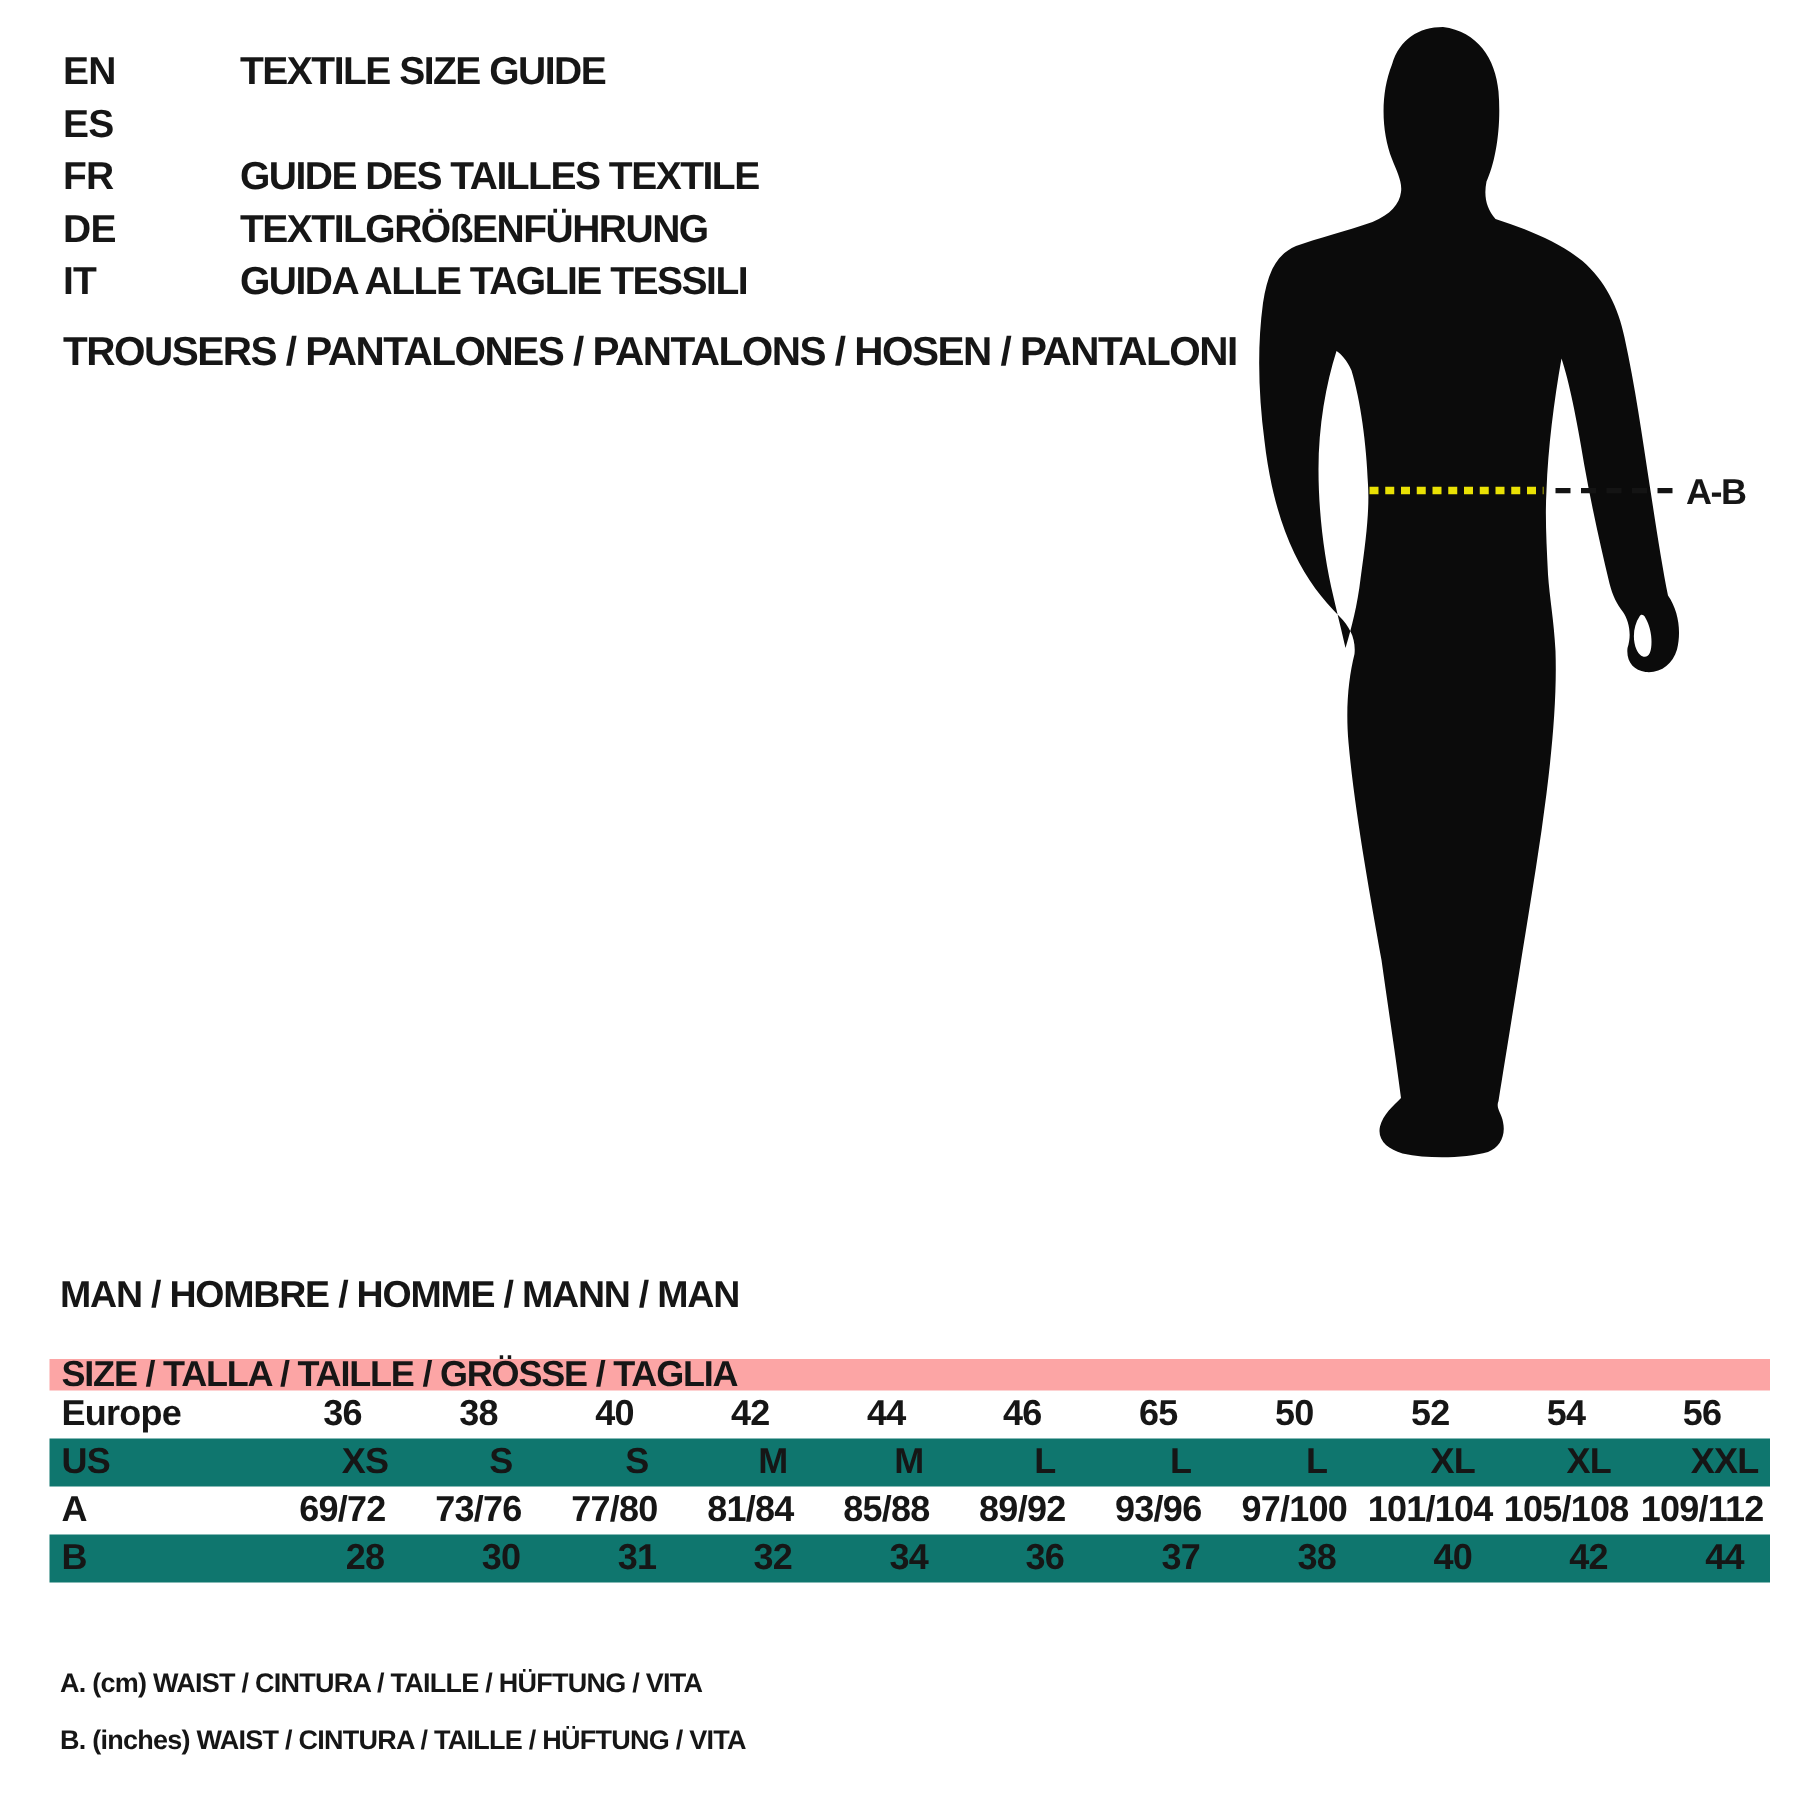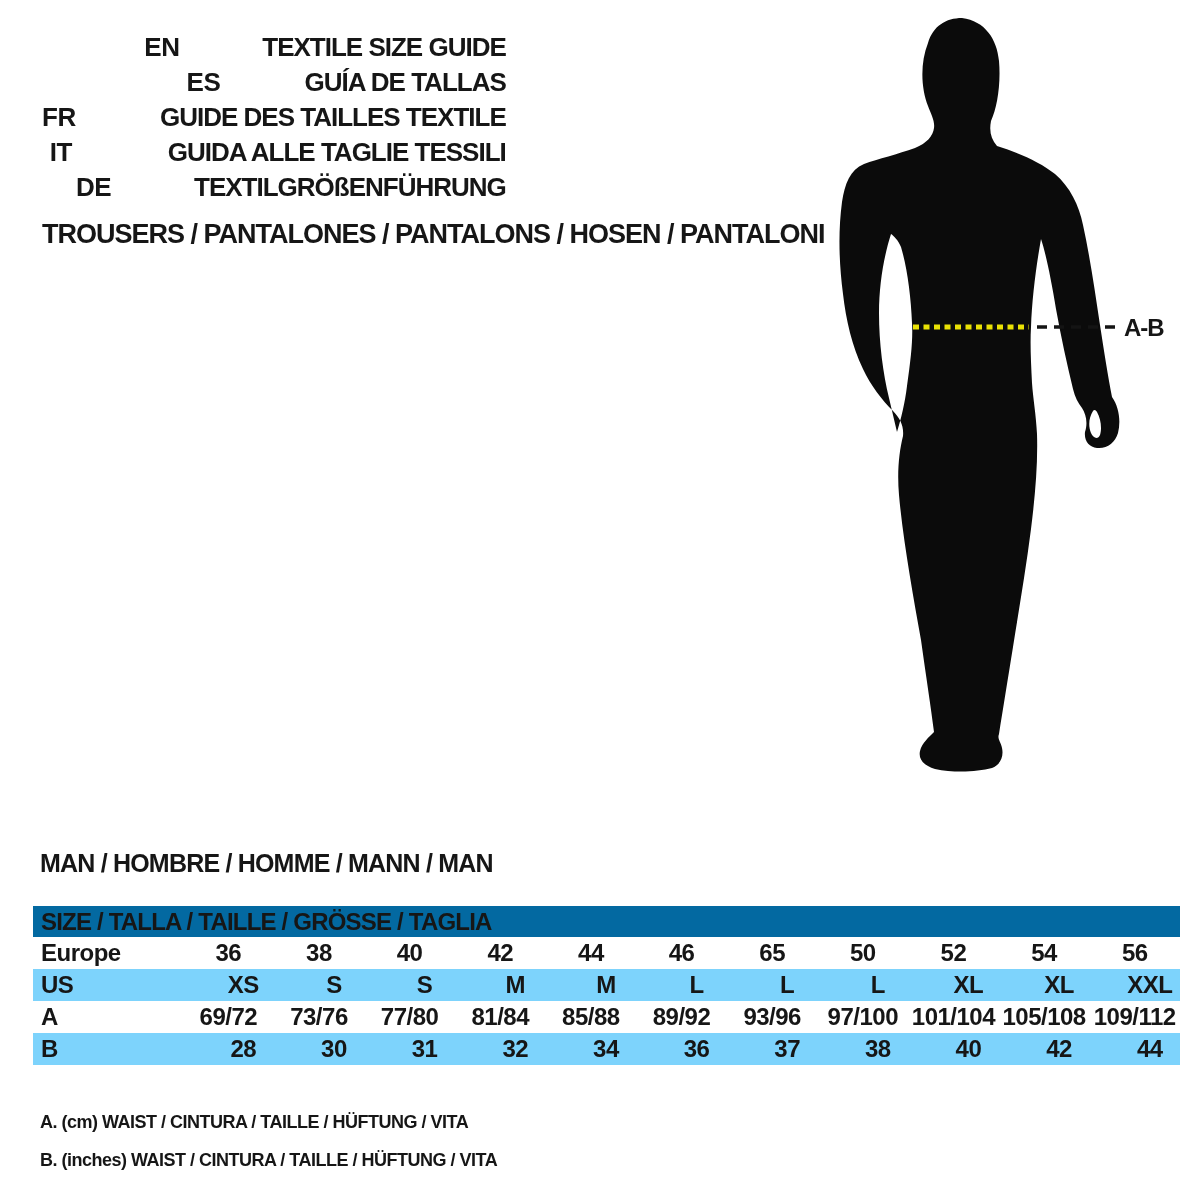--- a/index.html
+++ b/index.html
@@ -2,37 +2,37 @@
 <html><head>
 <meta charset="utf-8">
 <style>
   html,body{margin:0;padding:0;background:#ffffff;}
   .canvas{
     position:relative;width:1200px;height:1200px;background:#ffffff;
     font-family:"Liberation Sans", sans-serif;color:#161616;overflow:hidden;
   }
   
   .lang-list{position:absolute;left:42px;top:30px;}
-  .lang-row{display:flex;height:35px;align-items:center;justify-content:flex-end;}
+  .lang-row{display:flex;height:35px;align-items:center;}
   .lang-code{width:76px;font-size:26px;font-weight:700;letter-spacing:-0.5px;}
   .lang-label{font-size:26px;font-weight:700;letter-spacing:-1px;white-space:nowrap;margin-left:42px;}
   
   .category{position:absolute;left:42px;top:219px;margin:0;font-size:27px;font-weight:700;
     letter-spacing:-1px;white-space:nowrap;}
   
   .figure-svg{position:absolute;left:800px;top:0;width:400px;height:800px;}
   
   .section{position:absolute;left:40px;top:849px;margin:0;font-size:25px;font-weight:700;
     letter-spacing:-0.8px;white-space:nowrap;}
   
   .table{position:absolute;left:33px;top:906px;width:1147px;font-weight:700;}
-  .thead{height:31px;background:#0369a1;display:flex;align-items:center;padding-left:8px;
+  .thead{height:21px;background:#fca5a5;display:flex;align-items:center;padding-left:8px;
     font-size:24px;letter-spacing:-0.8px;box-sizing:border-box;}
   .trow{display:flex;height:32px;align-items:center;font-size:24px;letter-spacing:-0.5px;}
-  .trow.alt{background:#7dd3fc;gap:30px;}
+  .trow.alt{background:#0f766e;gap:30px;}
   .tlabel{width:142px;padding-left:8px;box-sizing:content-box;}
   .tcell{flex:1;text-align:center;}
   
   .notes{position:absolute;left:40px;top:1108px;}
   .notes p{margin:0 0 9px 0;font-size:18px;font-weight:700;letter-spacing:-0.5px;
     line-height:29px;white-space:nowrap;}
   .ab-text{font-size:24px;font-weight:700;letter-spacing:-1px;
     font-family:"Liberation Sans", sans-serif;}
 </style>
 </head>
@@ -40,33 +40,32 @@
 
 <div class="canvas">
 
   <section class="lang-list">
     <div class="lang-row">
       <span class="lang-code">EN</span>
       <span class="lang-label">TEXTILE SIZE GUIDE</span>
     </div>
     <div class="lang-row">
       <span class="lang-code">ES</span>
-      <span class="lang-label">GUÍA DE TALLAS</span>
     </div>
     <div class="lang-row">
       <span class="lang-code">FR</span>
       <span class="lang-label">GUIDE DES TAILLES TEXTILE</span>
     </div>
     <div class="lang-row">
+      <span class="lang-code">DE</span>
+      <span class="lang-label">TEXTILGRÖßENFÜHRUNG</span>
+    </div>
+    <div class="lang-row">
       <span class="lang-code">IT</span>
       <span class="lang-label">GUIDA ALLE TAGLIE TESSILI</span>
-    </div>
-    <div class="lang-row">
-      <span class="lang-code">DE</span>
-      <span class="lang-label">TEXTILGRÖßENFÜHRUNG</span>
     </div>
   </section>
 
   <h1 class="category">TROUSERS / PANTALONES / PANTALONS / HOSEN / PANTALONI</h1>
 
   <svg class="figure-svg" viewBox="800 0 400 800" xmlns="http://www.w3.org/2000/svg">
     <path fill-rule="evenodd" d="
       M 962 18
       C 946 18 933 26 928 43
       C 920 63 921 88 928 106

